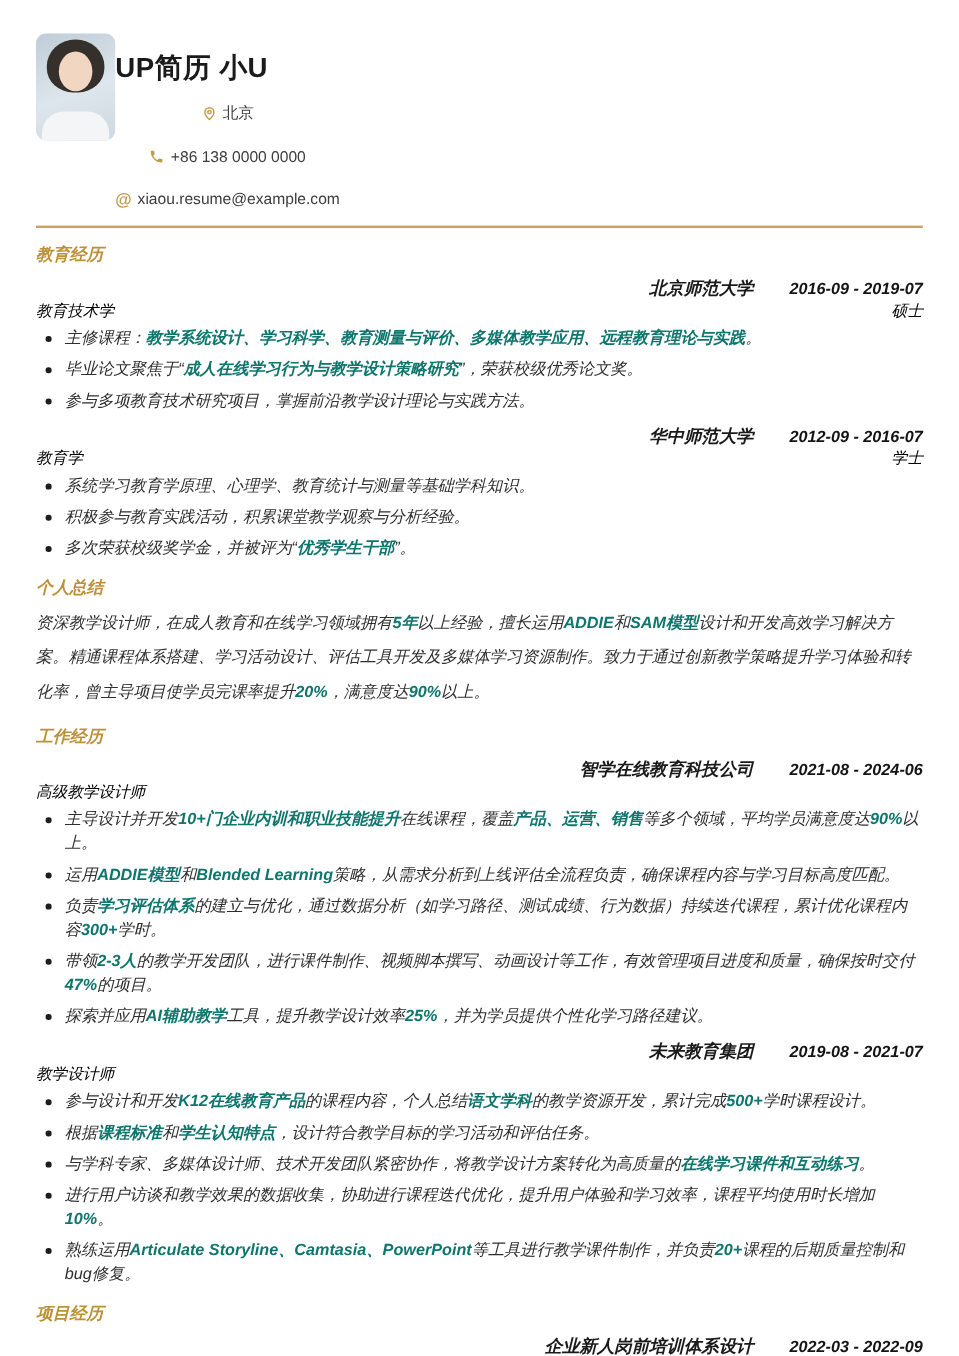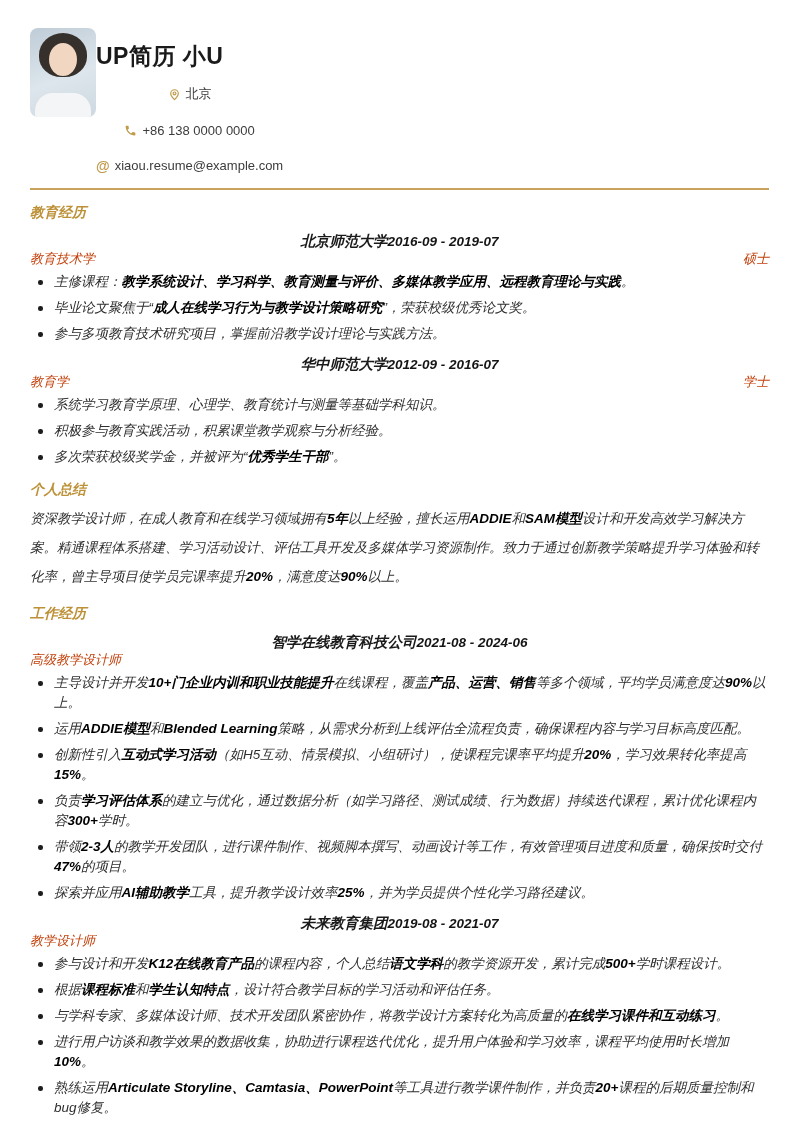--- a/index.html
+++ b/index.html
@@ -33,33 +33,33 @@
   .contact{display:flex;align-items:center;gap:20px;margin-top:13px;font-size:13px;color:#3c3c3c;flex-direction:column;}
   .contact .c-item{display:flex;align-items:center;gap:5px;}
   .contact svg{display:block;}
   .at-glyph{color:var(--icon);font-size:14px;font-weight:700;line-height:1;}
   .divider{border:0;border-top:2px solid var(--divider);margin-top:15px;}
   
   .section{margin-top:13px;font-style:italic;}
   .section-title{font-size:14px;font-weight:700;color:var(--accent);line-height:18px;}
   .entry{margin-top:11px;}
   .entry:first-of-type{margin-top:1px;}
-  .entry-head{display:flex;justify-content:center;align-items:baseline;}
+  .entry-head{display:flex;justify-content:flex-end;align-items:baseline;gap:30px;}
   .org{font-size:14.5px;font-weight:700;color:var(--heading);line-height:18px;}
   .date{font-size:13.5px;font-weight:700;color:#141414;white-space:nowrap;}
-  .entry-sub{display:flex;justify-content:space-between;font-size:13px;color:#c2410c;line-height:17px;}
+  .entry-sub{display:flex;justify-content:space-between;font-size:13px;color:#000000;line-height:17px;}
   .bullets{margin-top:5px;}
   .bullet{
     position:relative;padding-left:24px;
     font-size:13.5px;line-height:20px;margin-bottom:6px;color:var(--text);
   }
   .bullet::before{
     content:"";position:absolute;left:8px;top:8px;width:4.5px;height:4.5px;border-radius:50%;background:#1d1d1d;
   }
-  .b{font-weight:700;color:#000000;}
+  .b{font-weight:700;color:#0f766e;}
   .summary-p{font-size:13.5px;line-height:29px;margin-top:6px;color:#2f2f2f;}
 </style>
 </head>
 <body>
 
 <div class="header">
   <div class="photo">
     <div class="hair"></div>
     <div class="face"></div>
     <div class="shirt"></div>
@@ -141,21 +141,20 @@
     <div class="entry-head">
       <span class="org">智学在线教育科技公司</span>
       <span class="date">2021-08 - 2024-06</span>
     </div>
     <div class="entry-sub">
       <span>高级教学设计师</span>
     </div>
     <div class="bullets">
       <div class="bullet"><span>主导设计并开发</span><span class="b">10+门企业内训和职业技能提升</span><span>在线课程，覆盖</span><span class="b">产品、运营、销售</span><span>等多个领域，平均学员满意度达</span><span class="b">90%</span><span>以上。</span></div>
       <div class="bullet"><span>运用</span><span class="b">ADDIE模型</span><span>和</span><span class="b">Blended Learning</span><span>策略，从需求分析到上线评估全流程负责，确保课程内容与学习目标高度匹配。</span></div>
-      <div class="bullet"><span>创新性引入</span><span class="b">互动式学习活动</span><span>（如H5互动、情景模拟、小组研讨），使课程完课率平均提升</span><span class="b">20%</span><span>，学习效果转化率提高</span><span class="b">15%</span><span>。</span></div>
       <div class="bullet"><span>负责</span><span class="b">学习评估体系</span><span>的建立与优化，通过数据分析（如学习路径、测试成绩、行为数据）持续迭代课程，累计优化课程内容</span><span class="b">300+</span><span>学时。</span></div>
       <div class="bullet"><span>带领</span><span class="b">2-3人</span><span>的教学开发团队，进行课件制作、视频脚本撰写、动画设计等工作，有效管理项目进度和质量，确保按时交付</span><span class="b">47%</span><span>的项目。</span></div>
       <div class="bullet"><span>探索并应用</span><span class="b">AI辅助教学</span><span>工具，提升教学设计效率</span><span class="b">25%</span><span>，并为学员提供个性化学习路径建议。</span></div>
     </div>
   </div>
 
   <div class="entry">
     <div class="entry-head">
       <span class="org">未来教育集团</span>
       <span class="date">2019-08 - 2021-07</span>

